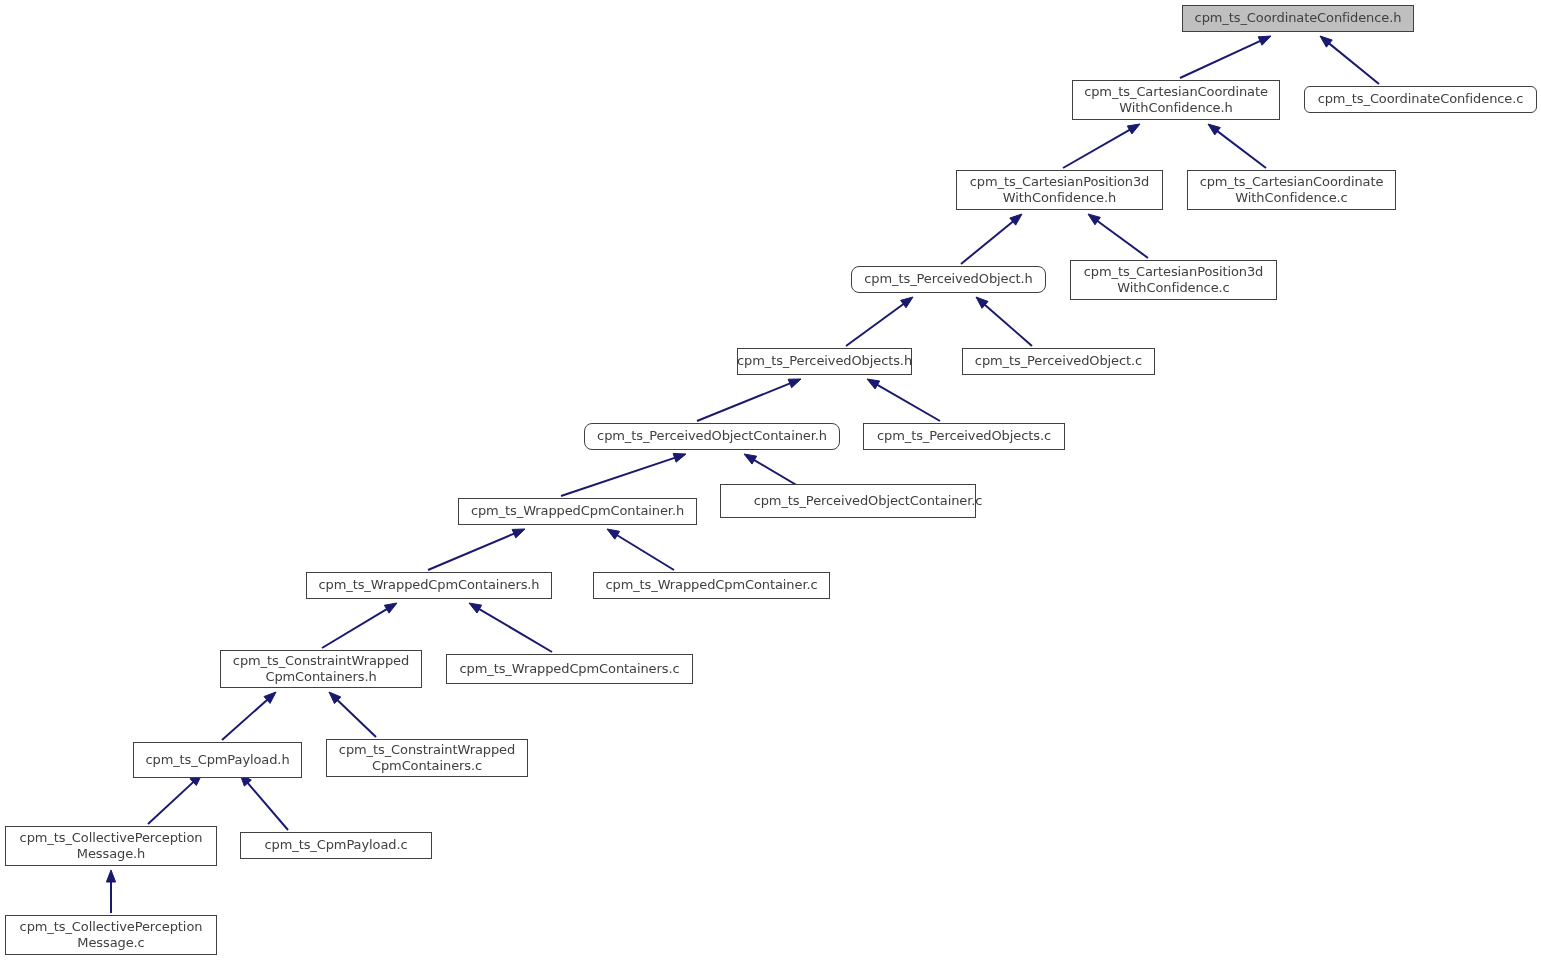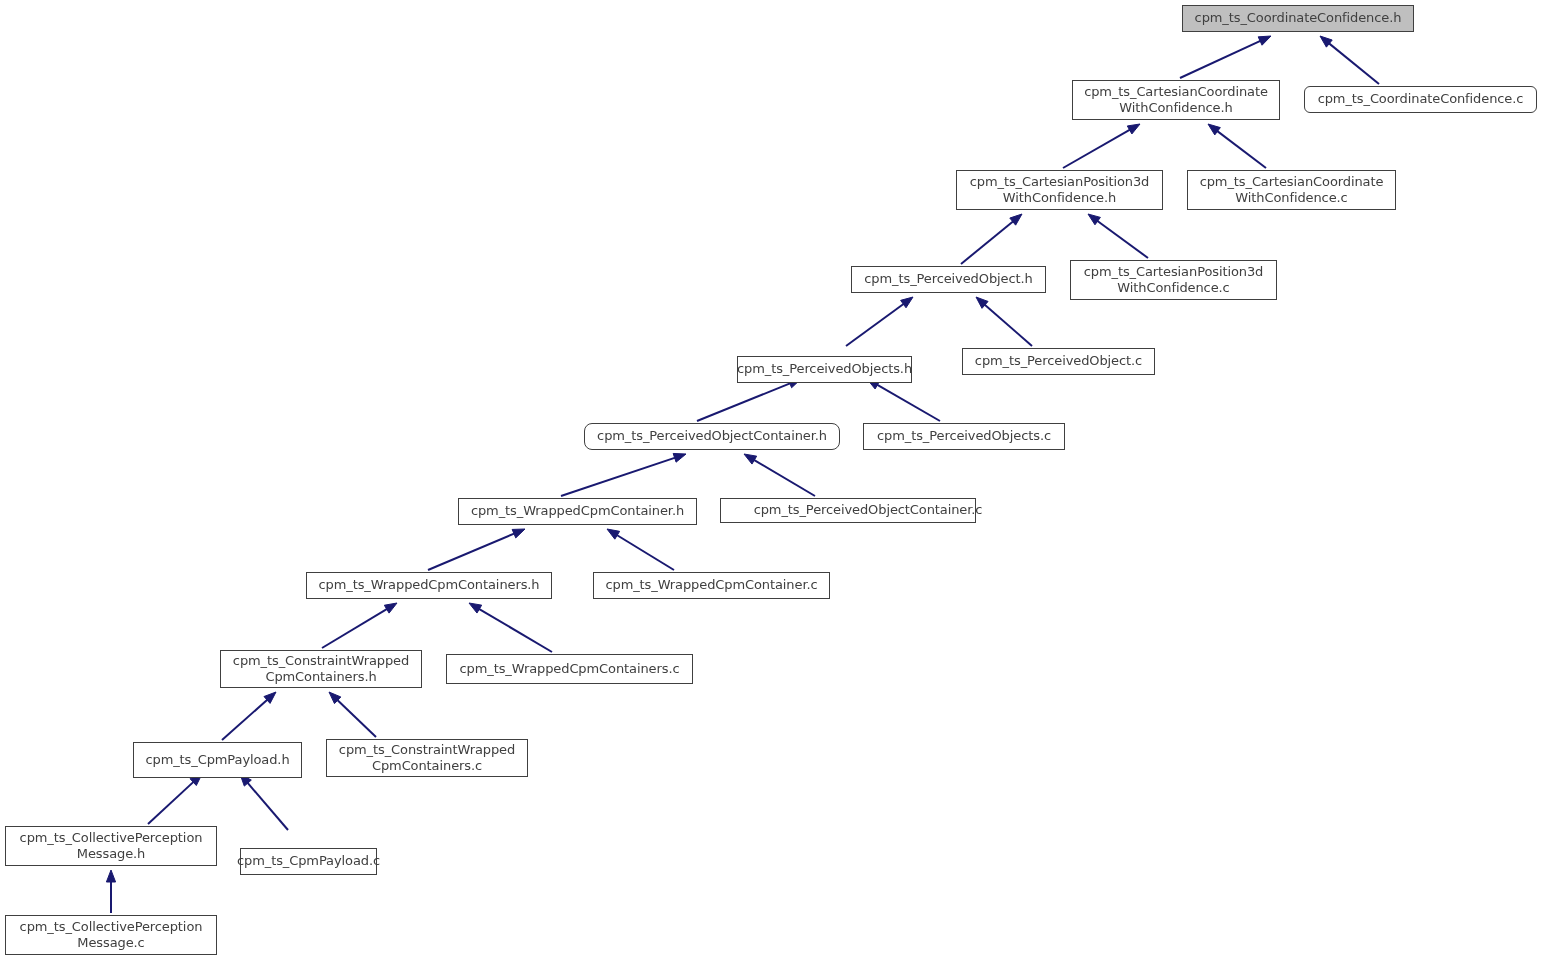--- a/index.html
+++ b/index.html
@@ -101,36 +101,36 @@
     </svg>
   <div id="node-layer">
       <div class="node root" style="left: 1182px; top: 5px; width: 232px; height: 27px;"><span class="node-label">cpm_ts_CoordinateConfidence.h</span></div>
       <div class="node" style="left: 1072px; top: 80px; width: 208px; height: 40px;"><span class="node-label">cpm_ts_CartesianCoordinate
 WithConfidence.h</span></div>
       <div class="node" style="left: 1304px; top: 86px; width: 233px; height: 27px; border-radius: 6px;"><span class="node-label">cpm_ts_CoordinateConfidence.c</span></div>
       <div class="node" style="left: 956px; top: 170px; width: 207px; height: 40px;"><span class="node-label">cpm_ts_CartesianPosition3d
 WithConfidence.h</span></div>
       <div class="node" style="left: 1187px; top: 170px; width: 209px; height: 40px;"><span class="node-label">cpm_ts_CartesianCoordinate
 WithConfidence.c</span></div>
-      <div class="node" style="left: 851px; top: 266px; width: 195px; height: 27px;"><span class="node-label">cpm_ts_PerceivedObject.h</span></div>
+      <div class="node" style="left: 851px; top: 266px; width: 195px; height: 27px; border-radius: 8px;"><span class="node-label">cpm_ts_PerceivedObject.h</span></div>
       <div class="node" style="left: 1070px; top: 260px; width: 207px; height: 40px;"><span class="node-label">cpm_ts_CartesianPosition3d
 WithConfidence.c</span></div>
-      <div class="node" style="left: 737px; top: 356px; width: 175px; height: 27px;"><span class="node-label">cpm_ts_PerceivedObjects.h</span></div>
+      <div class="node" style="left: 737px; top: 348px; width: 175px; height: 27px;"><span class="node-label">cpm_ts_PerceivedObjects.h</span></div>
       <div class="node" style="left: 962px; top: 348px; width: 193px; height: 27px;"><span class="node-label">cpm_ts_PerceivedObject.c</span></div>
       <div class="node" style="left: 584px; top: 423px; width: 256px; height: 27px; border-radius: 8px;"><span class="node-label">cpm_ts_PerceivedObjectContainer.h</span></div>
       <div class="node" style="left: 863px; top: 423px; width: 202px; height: 27px;"><span class="node-label">cpm_ts_PerceivedObjects.c</span></div>
       <div class="node" style="left: 458px; top: 498px; width: 239px; height: 27px;"><span class="node-label">cpm_ts_WrappedCpmContainer.h</span></div>
-      <div class="node" style="left: 720px; top: 498px; width: 256px; height: 25px; padding-left: 40px;"><span class="node-label">cpm_ts_PerceivedObjectContainer.c</span></div>
+      <div class="node" style="left: 720px; top: 484px; width: 256px; height: 34px; padding-left: 40px;"><span class="node-label">cpm_ts_PerceivedObjectContainer.c</span></div>
       <div class="node" style="left: 306px; top: 572px; width: 246px; height: 27px;"><span class="node-label">cpm_ts_WrappedCpmContainers.h</span></div>
       <div class="node" style="left: 593px; top: 572px; width: 237px; height: 27px;"><span class="node-label">cpm_ts_WrappedCpmContainer.c</span></div>
       <div class="node" style="left: 220px; top: 650px; width: 202px; height: 38px;"><span class="node-label">cpm_ts_ConstraintWrapped
 CpmContainers.h</span></div>
       <div class="node" style="left: 446px; top: 654px; width: 247px; height: 30px;"><span class="node-label">cpm_ts_WrappedCpmContainers.c</span></div>
       <div class="node" style="left: 133px; top: 742px; width: 169px; height: 36px;"><span class="node-label">cpm_ts_CpmPayload.h</span></div>
       <div class="node" style="left: 326px; top: 739px; width: 202px; height: 38px;"><span class="node-label">cpm_ts_ConstraintWrapped
 CpmContainers.c</span></div>
       <div class="node" style="left: 5px; top: 826px; width: 212px; height: 40px;"><span class="node-label">cpm_ts_CollectivePerception
 Message.h</span></div>
-      <div class="node" style="left: 240px; top: 832px; width: 137px; height: 27px; margin-top: 16px;"><span class="node-label">cpm_ts_CpmPayload.c</span></div>
+      <div class="node" style="left: 240px; top: 832px; width: 192px; height: 27px;"><span class="node-label">cpm_ts_CpmPayload.c</span></div>
       <div class="node" style="left: 5px; top: 915px; width: 212px; height: 40px;"><span class="node-label">cpm_ts_CollectivePerception
 Message.c</span></div>
     </div>
 </div>
 
 </body></html>

